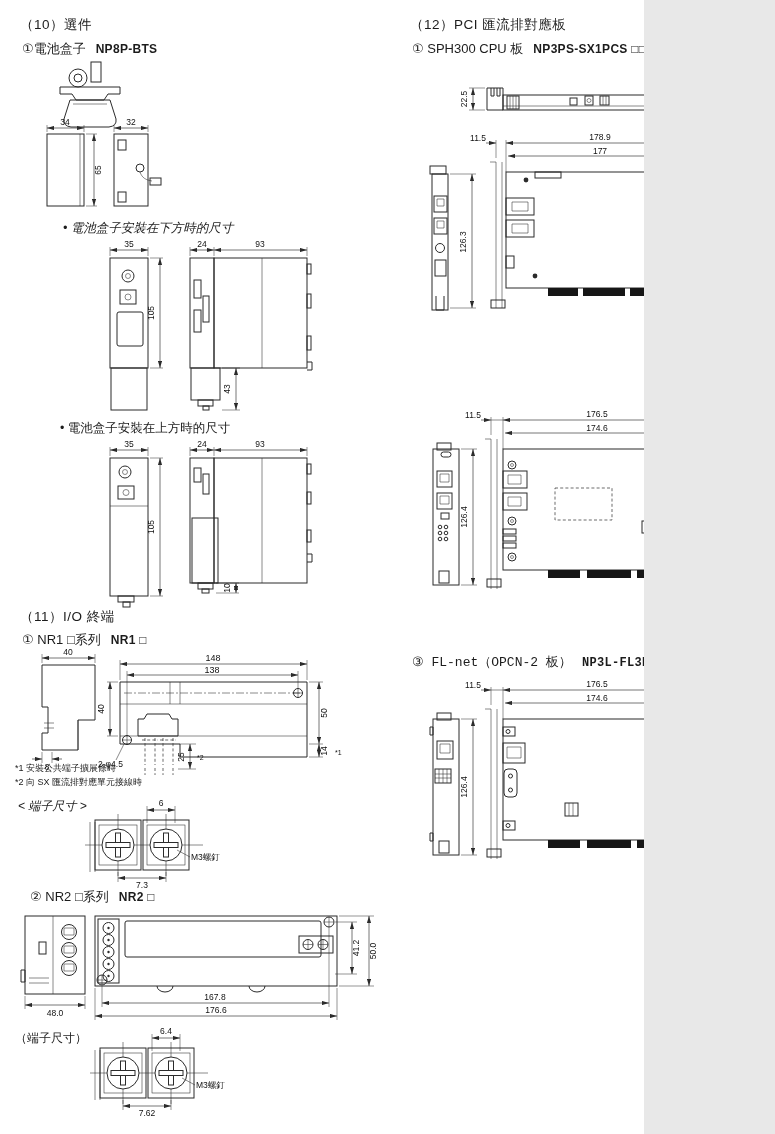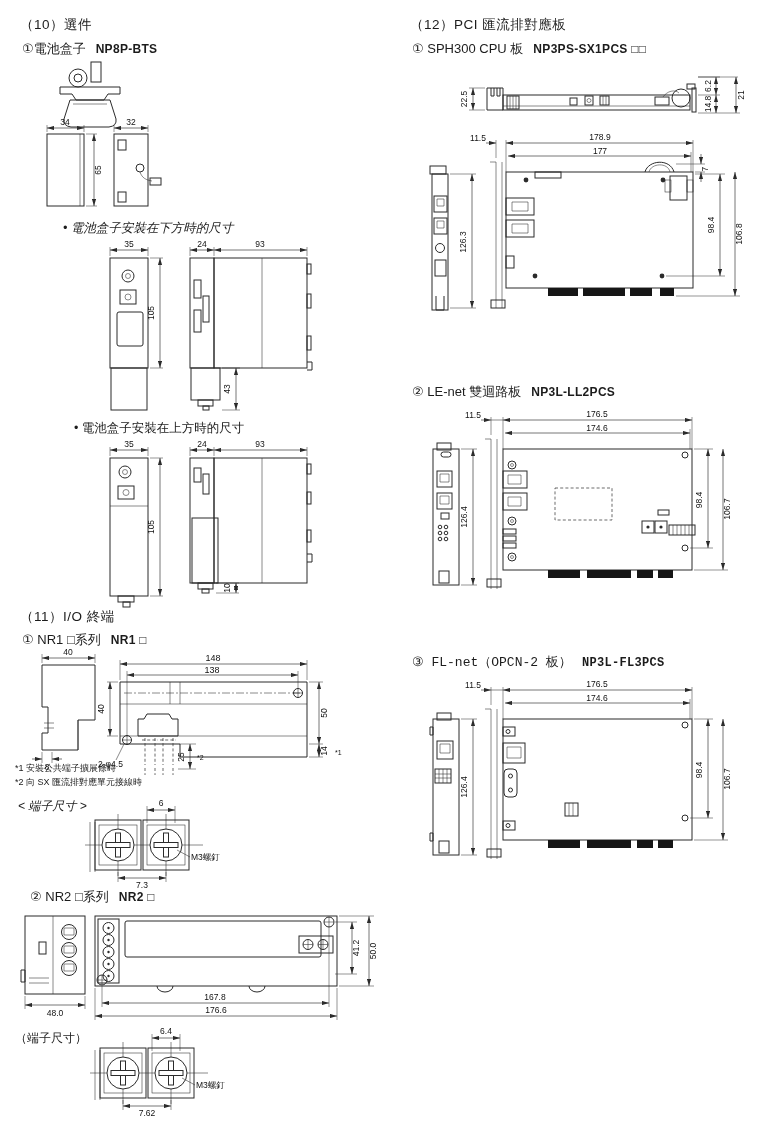--- a/index.html
+++ b/index.html
@@ -1,16 +1,16 @@
 <!DOCTYPE html>
 <html><head>
 <meta charset="utf-8">
 <style>
   html,body{margin:0;padding:0;background:#e8e8e8;}
-  #page{position:relative;width:775px;height:1134px;background:#ffffff;overflow:hidden;
+  #page{position:relative;width:644px;height:1134px;background:#ffffff;overflow:hidden;
         font-family:"Liberation Sans","DejaVu Sans",sans-serif;color:#1c1c1c;}
   .lbl{position:absolute;white-space:nowrap;}
   .h1{font-size:13.5px;letter-spacing:.5px;}
   .item{font-size:13px;display:flex;gap:10px;align-items:baseline;}
   .model{font-weight:bold;font-size:12px;letter-spacing:.3px;}
   .bullet{font-size:12.5px;}
   .fn{font-size:9px;}
   .cap{font-size:12px;}
   svg{position:absolute;overflow:visible;}
   .ol{fill:none;stroke:#2b2b2b;stroke-width:1;}
@@ -32,43 +32,39 @@
 <body>
 
 <div id="page">
 
   <div class="lbl h1" style="left:20px;top:16px;">（10）選件</div>
   <div class="lbl item" style="left:22px;top:40px;">
     <span>①電池盒子</span>
     <span class="model">NP8P-BTS</span>
   </div>
   <div class="lbl bullet" style="left:63px;top:220px;font-style:italic;">• 電池盒子安裝在下方時的尺寸</div>
-  <div class="lbl bullet" style="left:74px;top:420px;text-align:center;">• 電池盒子安裝在上方時的尺寸</div>
+  <div class="lbl bullet" style="left:60px;top:420px;text-align:center;">• 電池盒子安裝在上方時的尺寸</div>
   <div class="lbl h1" style="left:20px;top:608px;">（11）I/O 終端</div>
   <div class="lbl item" style="left:22px;top:631px;">
     <span>① NR1 □系列</span>
     <span class="model">NR1 □</span>
   </div>
   <div class="lbl fn" style="left:15px;top:762px;">*1 安裝公共端子擴展條時</div>
   <div class="lbl fn" style="left:15px;top:776px;">*2 向 SX 匯流排對應單元接線時</div>
   <div class="lbl cap" style="left:18px;top:798px;font-style:italic;">&lt; 端子尺寸 &gt;</div>
   <div class="lbl item" style="left:22px;top:888px;margin-left:8px;">
     <span>② NR2 □系列</span>
     <span class="model">NR2 □</span>
   </div>
   <div class="lbl cap" style="left:15px;top:1030px;">（端子尺寸）</div>
 
   <div class="lbl h1" style="left:410px;top:16px;">（12）PCI 匯流排對應板</div>
   <div class="lbl item" style="left:412px;top:40px;">
     <span>① SPH300 CPU 板</span>
     <span class="model">NP3PS-SX1PCS □□</span>
-  </div>
-  <div class="lbl item" style="left:412px;top:383px;">
-    <span>② LE-net 雙迴路板</span>
-    <span class="model">NP3L-LL2PCS</span>
   </div>
   <div class="lbl item" style="left:412px;top:653px;font-family:Liberation Mono, monospace;">
     <span>③ FL-net（OPCN-2 板）</span>
     <span class="model">NP3L-FL3PCS</span>
   </div>
 
   <svg style="left:38px;top:58px;" width="110" height="72">
     <defs>
       <marker id="ar" markerUnits="userSpaceOnUse" markerWidth="7" markerHeight="4.2" refX="7" refY="2.1" orient="auto-start-reverse">
         <path d="M0,0 L7,2.1 L0,4.2 Z" fill="#2b2b2b"></path>

